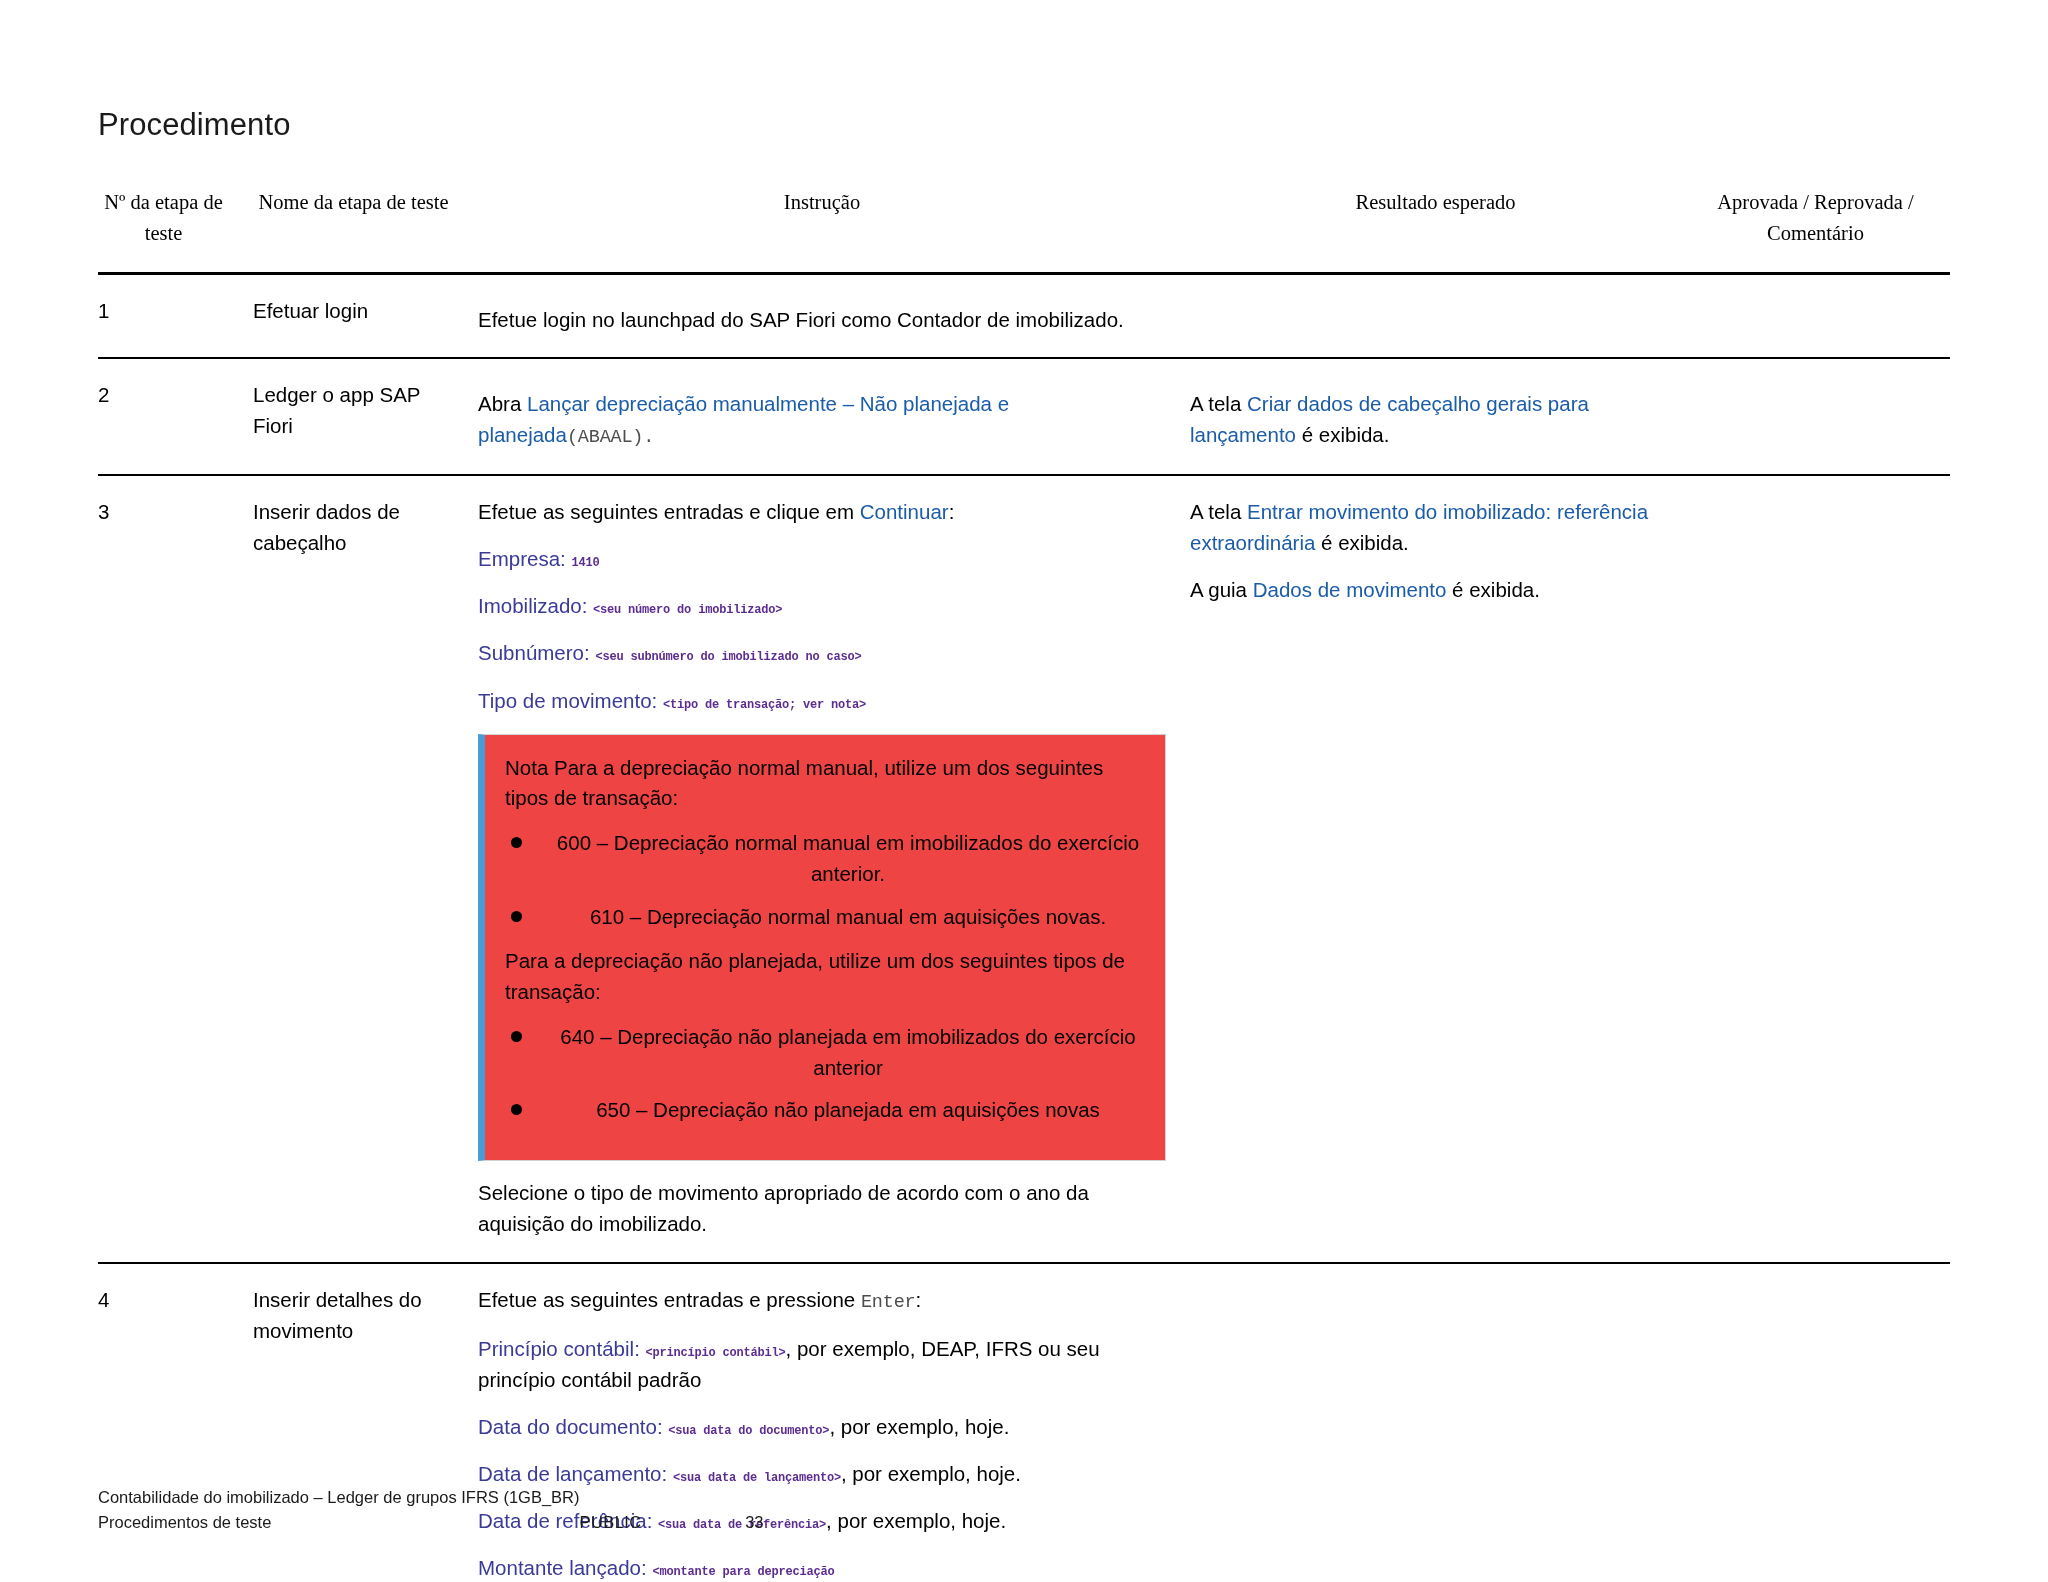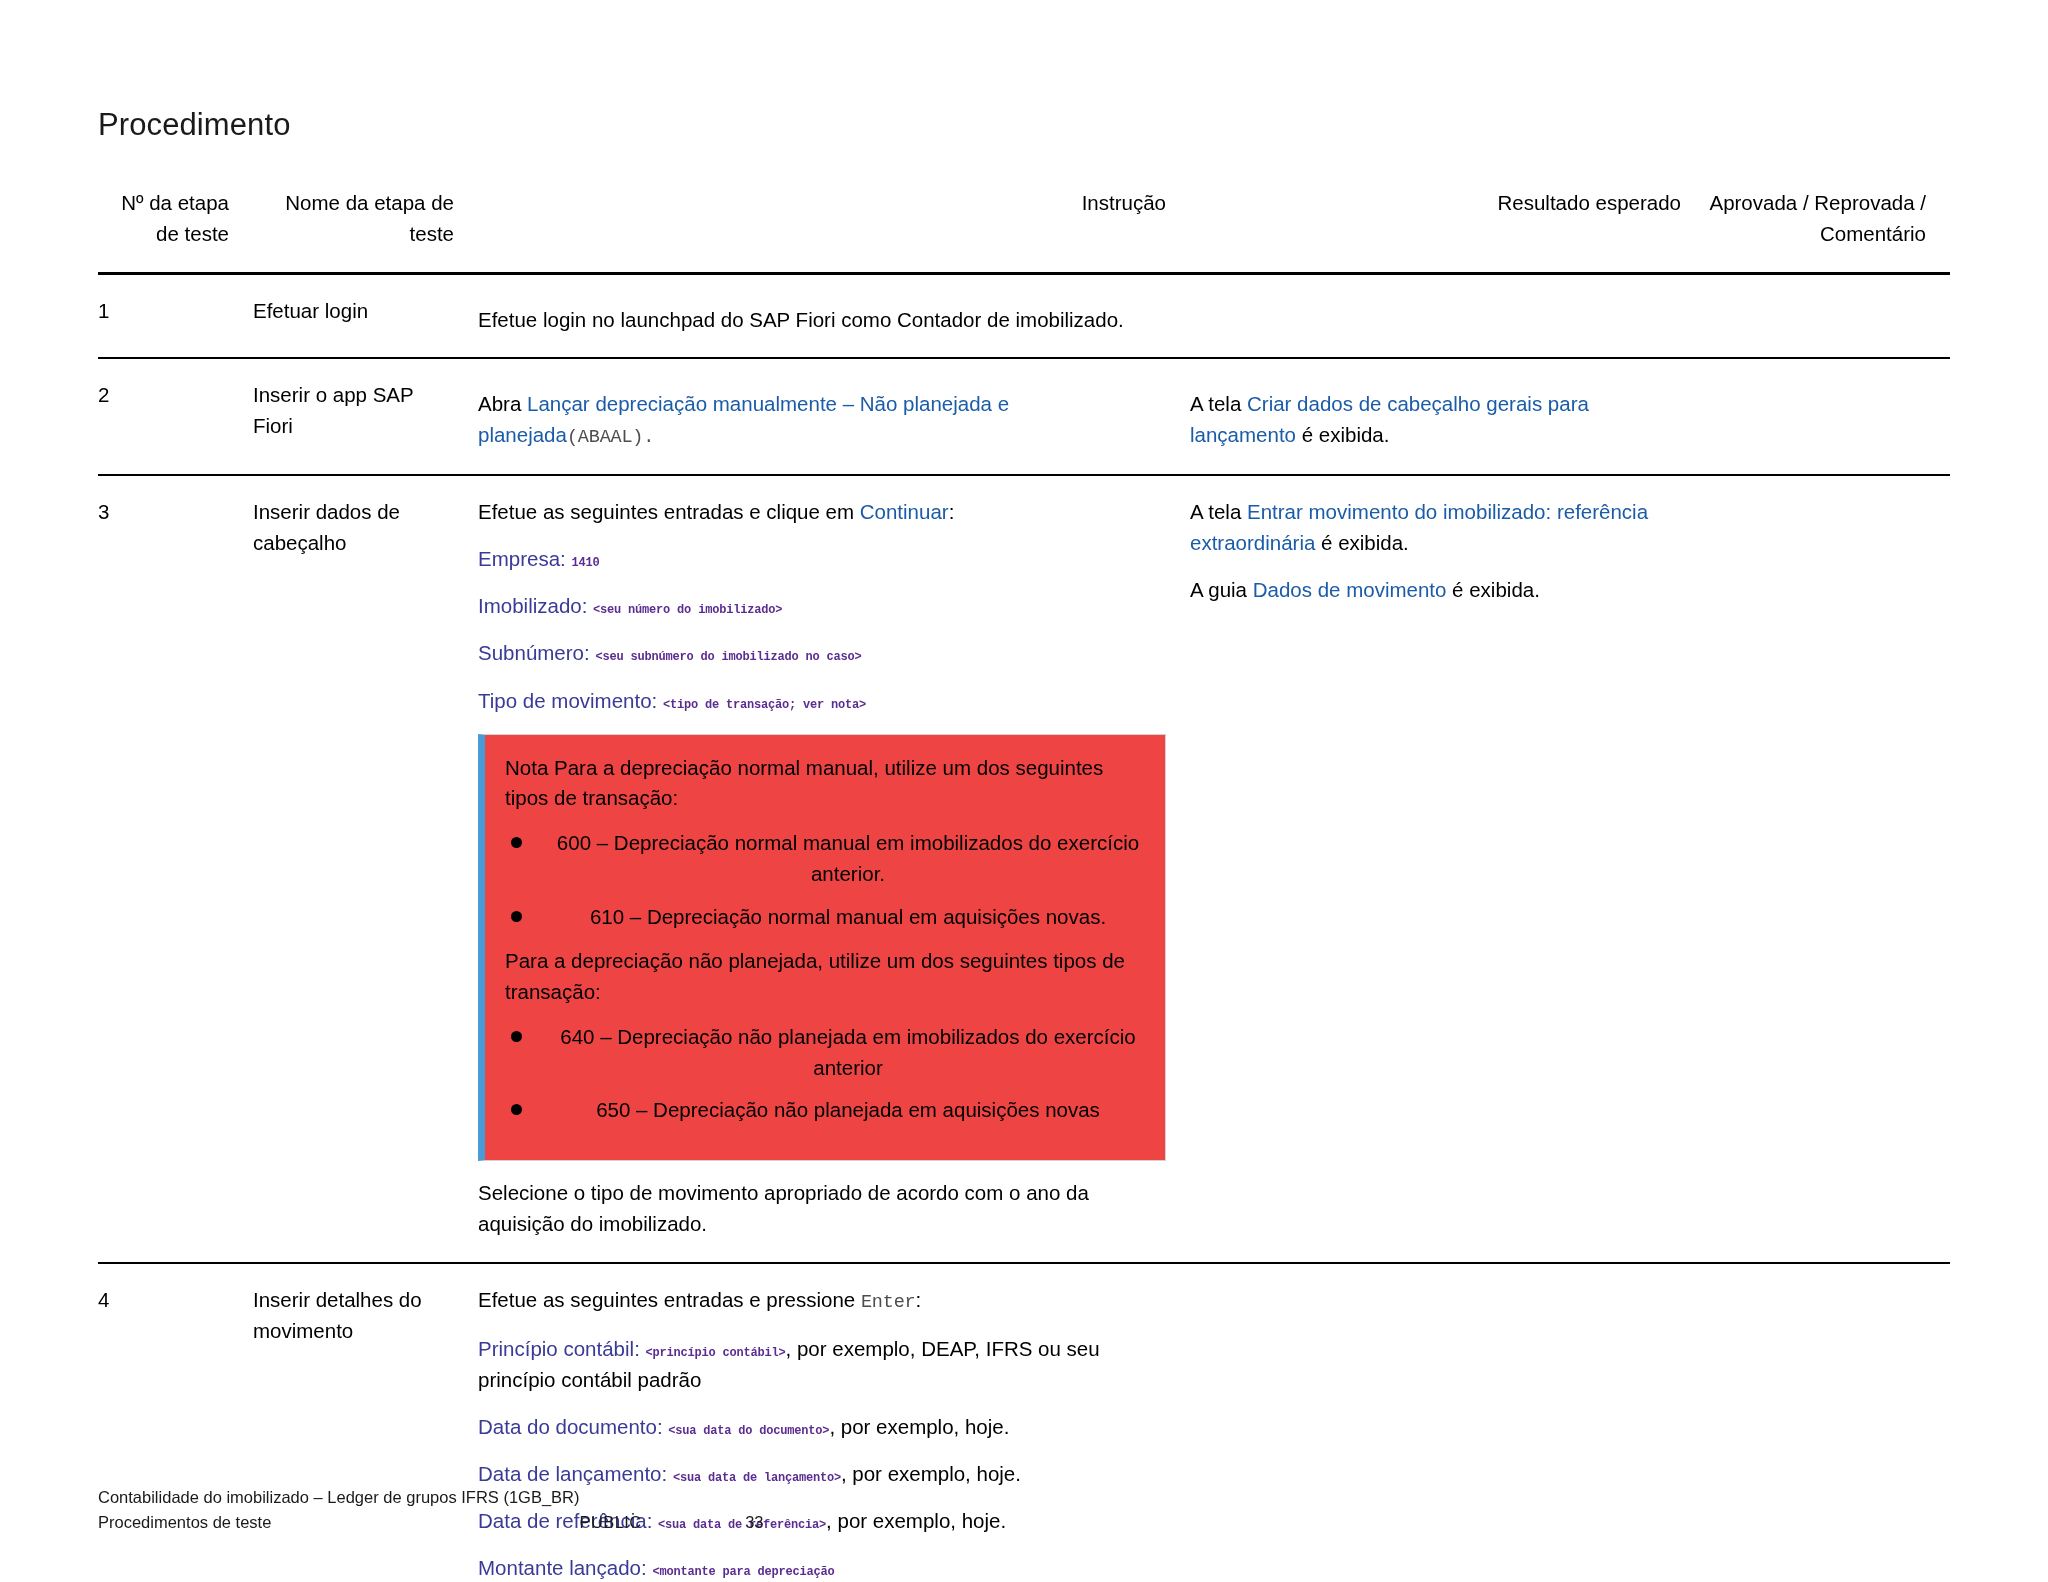--- a/index.html
+++ b/index.html
@@ -40,28 +40,29 @@
     margin-top: 44px;
     table-layout: fixed;
   }
   .proc-table col.c-num   { width: 155px; }
   .proc-table col.c-name  { width: 225px; }
   .proc-table col.c-instr { width: 712px; }
   .proc-table col.c-res   { width: 515px; }
   .proc-table col.c-appr  { width: 245px; }
 
   .proc-table thead th {
-    text-align: right;
+    text-align: center;
     font-weight: 400;
     font-size: 20.5px;
     line-height: 1.52;
     color: #000;
     vertical-align: top;
     padding: 0 24px 22px 0;
     border-bottom: 3.5px solid #000;
+    font-family: Liberation Serif, serif;
   }
   .proc-table tbody td {
     vertical-align: top;
     font-size: 20.5px;
     line-height: 1.52;
     color: #000;
     padding: 20px 24px 22px 0;
     border-bottom: 2.2px solid #000;
   }
   .proc-table tbody tr:last-child td {
@@ -194,21 +195,21 @@
         <td>Efetuar login</td>
         <td>
           <p class="cell-p">Efetue login no launchpad do SAP Fiori como Contador de imobilizado.</p>
         </td>
         <td></td>
         <td></td>
       </tr>
 
       <tr>
         <td>2</td>
-        <td>Inserir o app SAP Fiori</td>
+        <td>Ledger o app SAP Fiori</td>
         <td>
           <p class="cell-p"><span>Abra </span><span class="lnk">Lançar depreciação manualmente – Não planejada e planejada</span><span class="mono mono-key">(ABAAL)</span><span class="mono mono-key">.</span></p>
         </td>
         <td>
           <p class="cell-p"><span>A tela </span><span class="lnk">Criar dados de cabeçalho gerais para lançamento</span><span> é exibida.</span></p>
         </td>
         <td></td>
       </tr>
 
       <tr>

